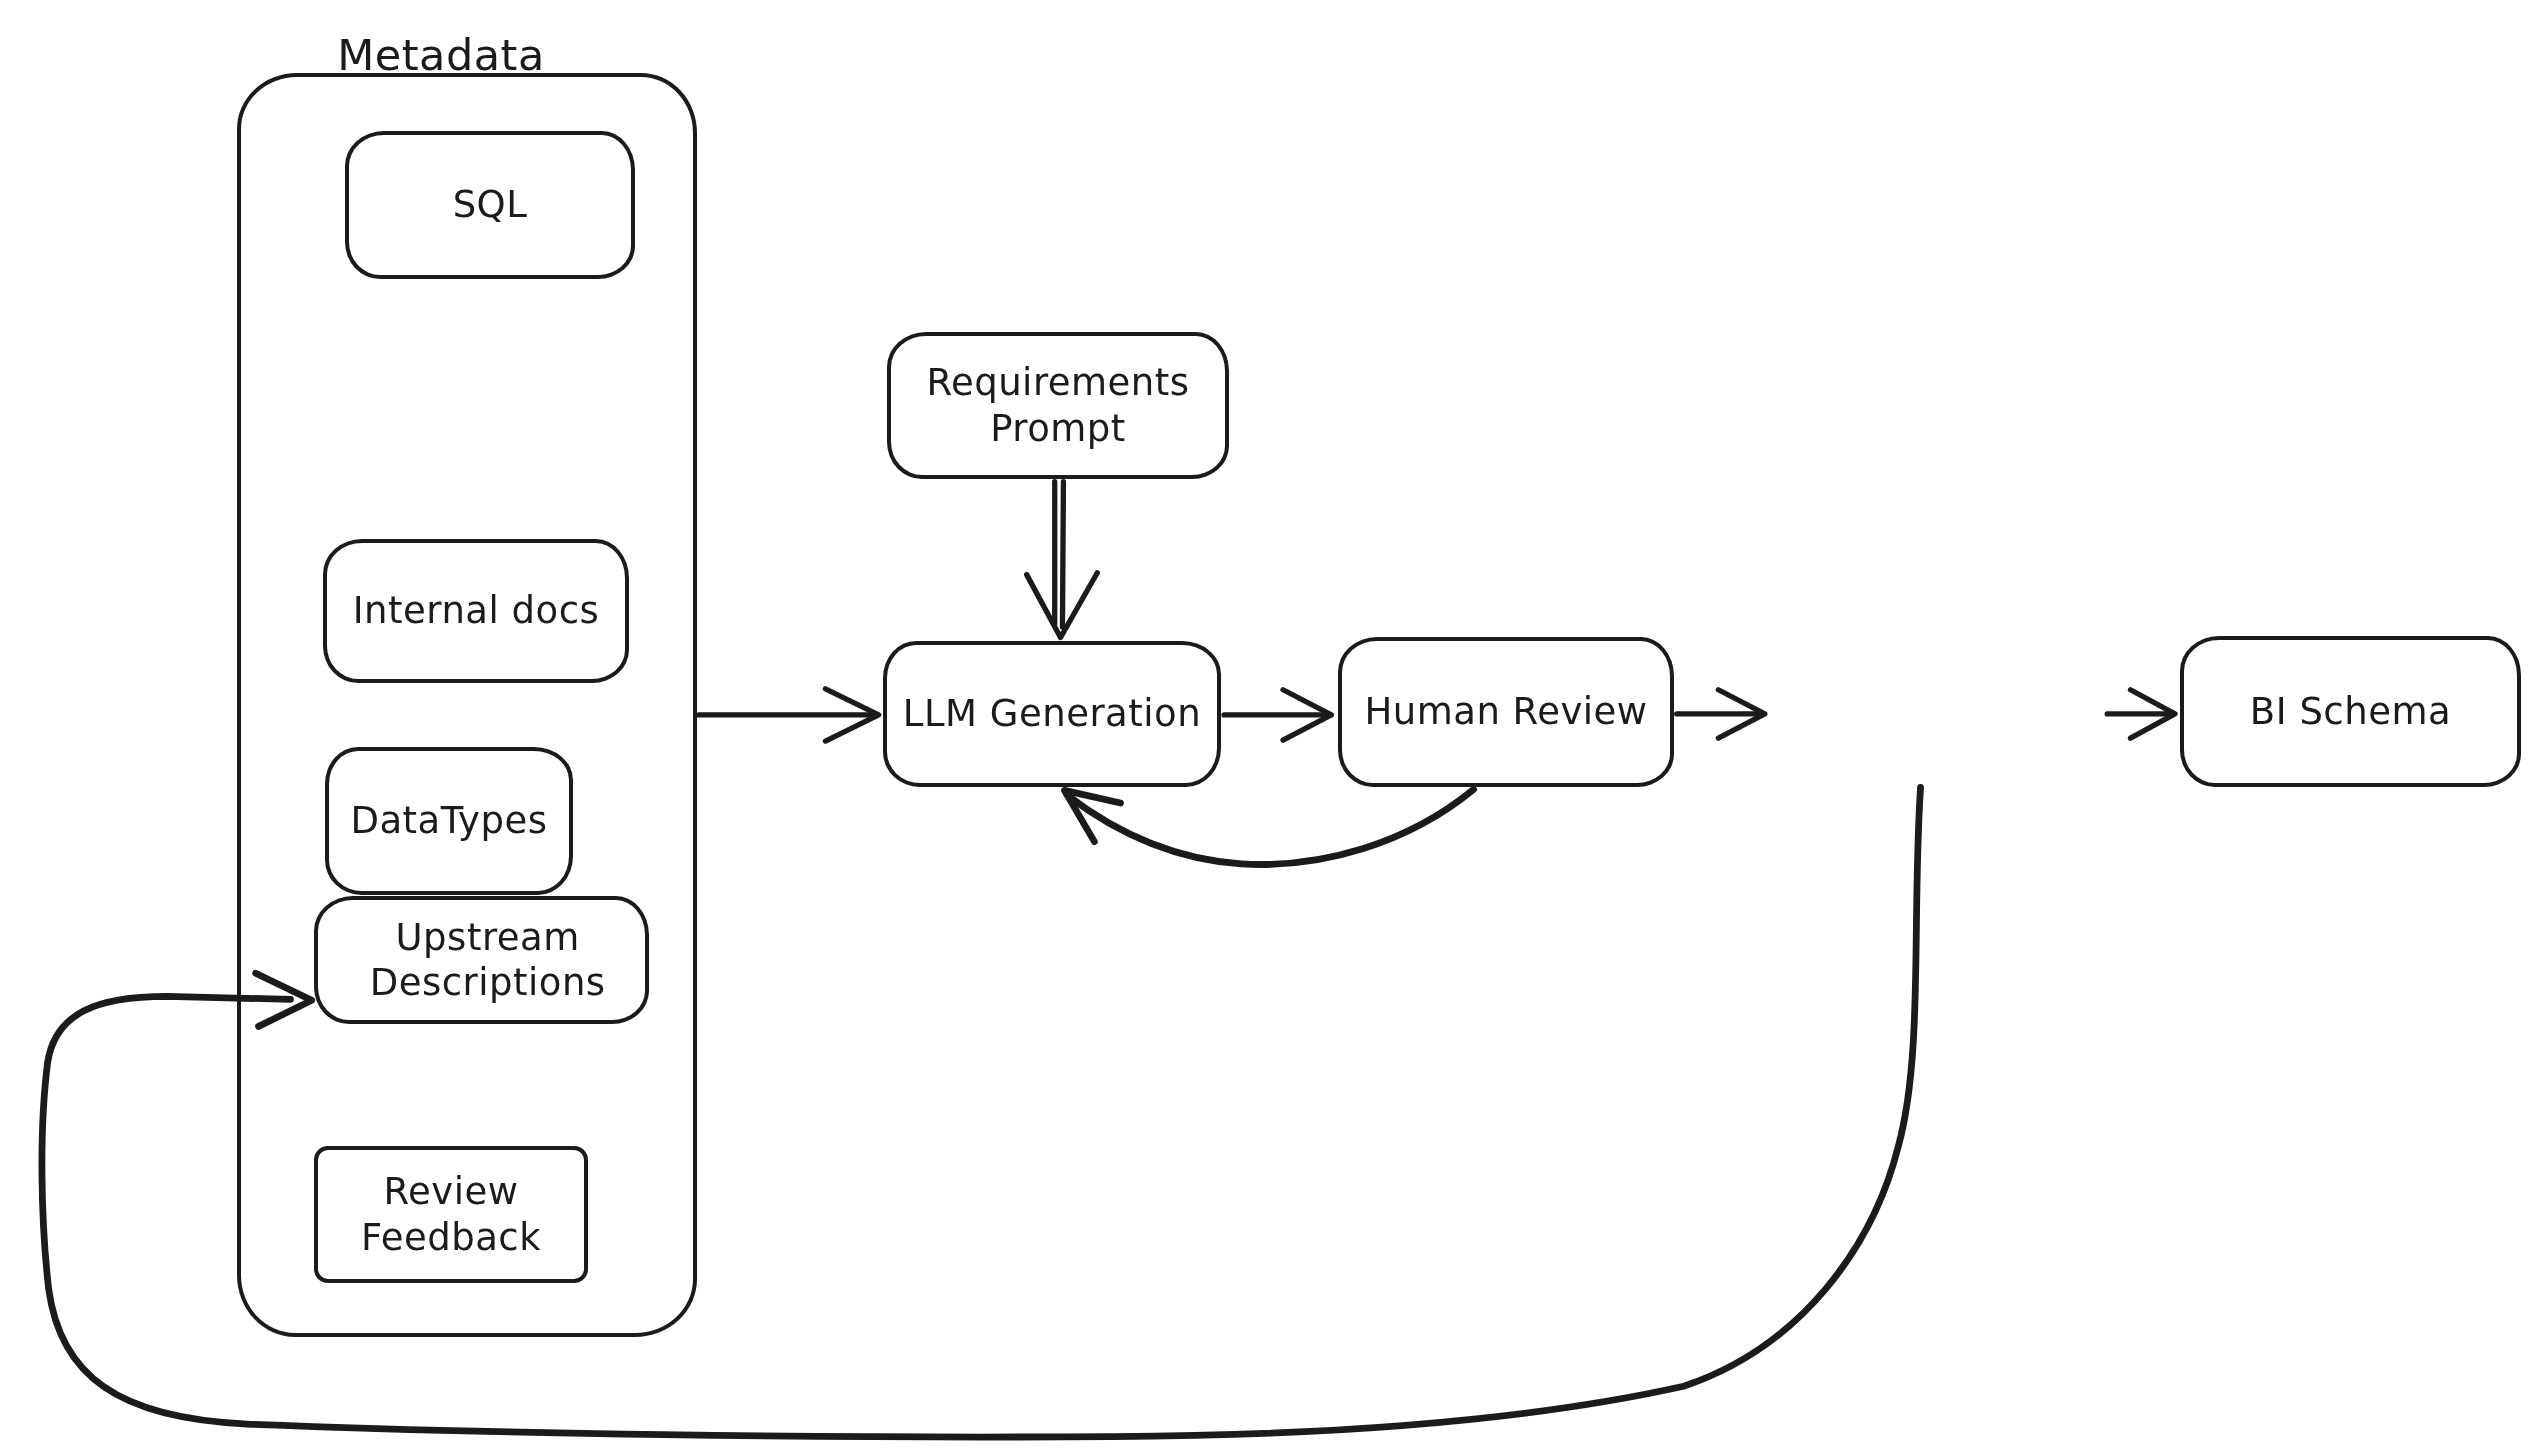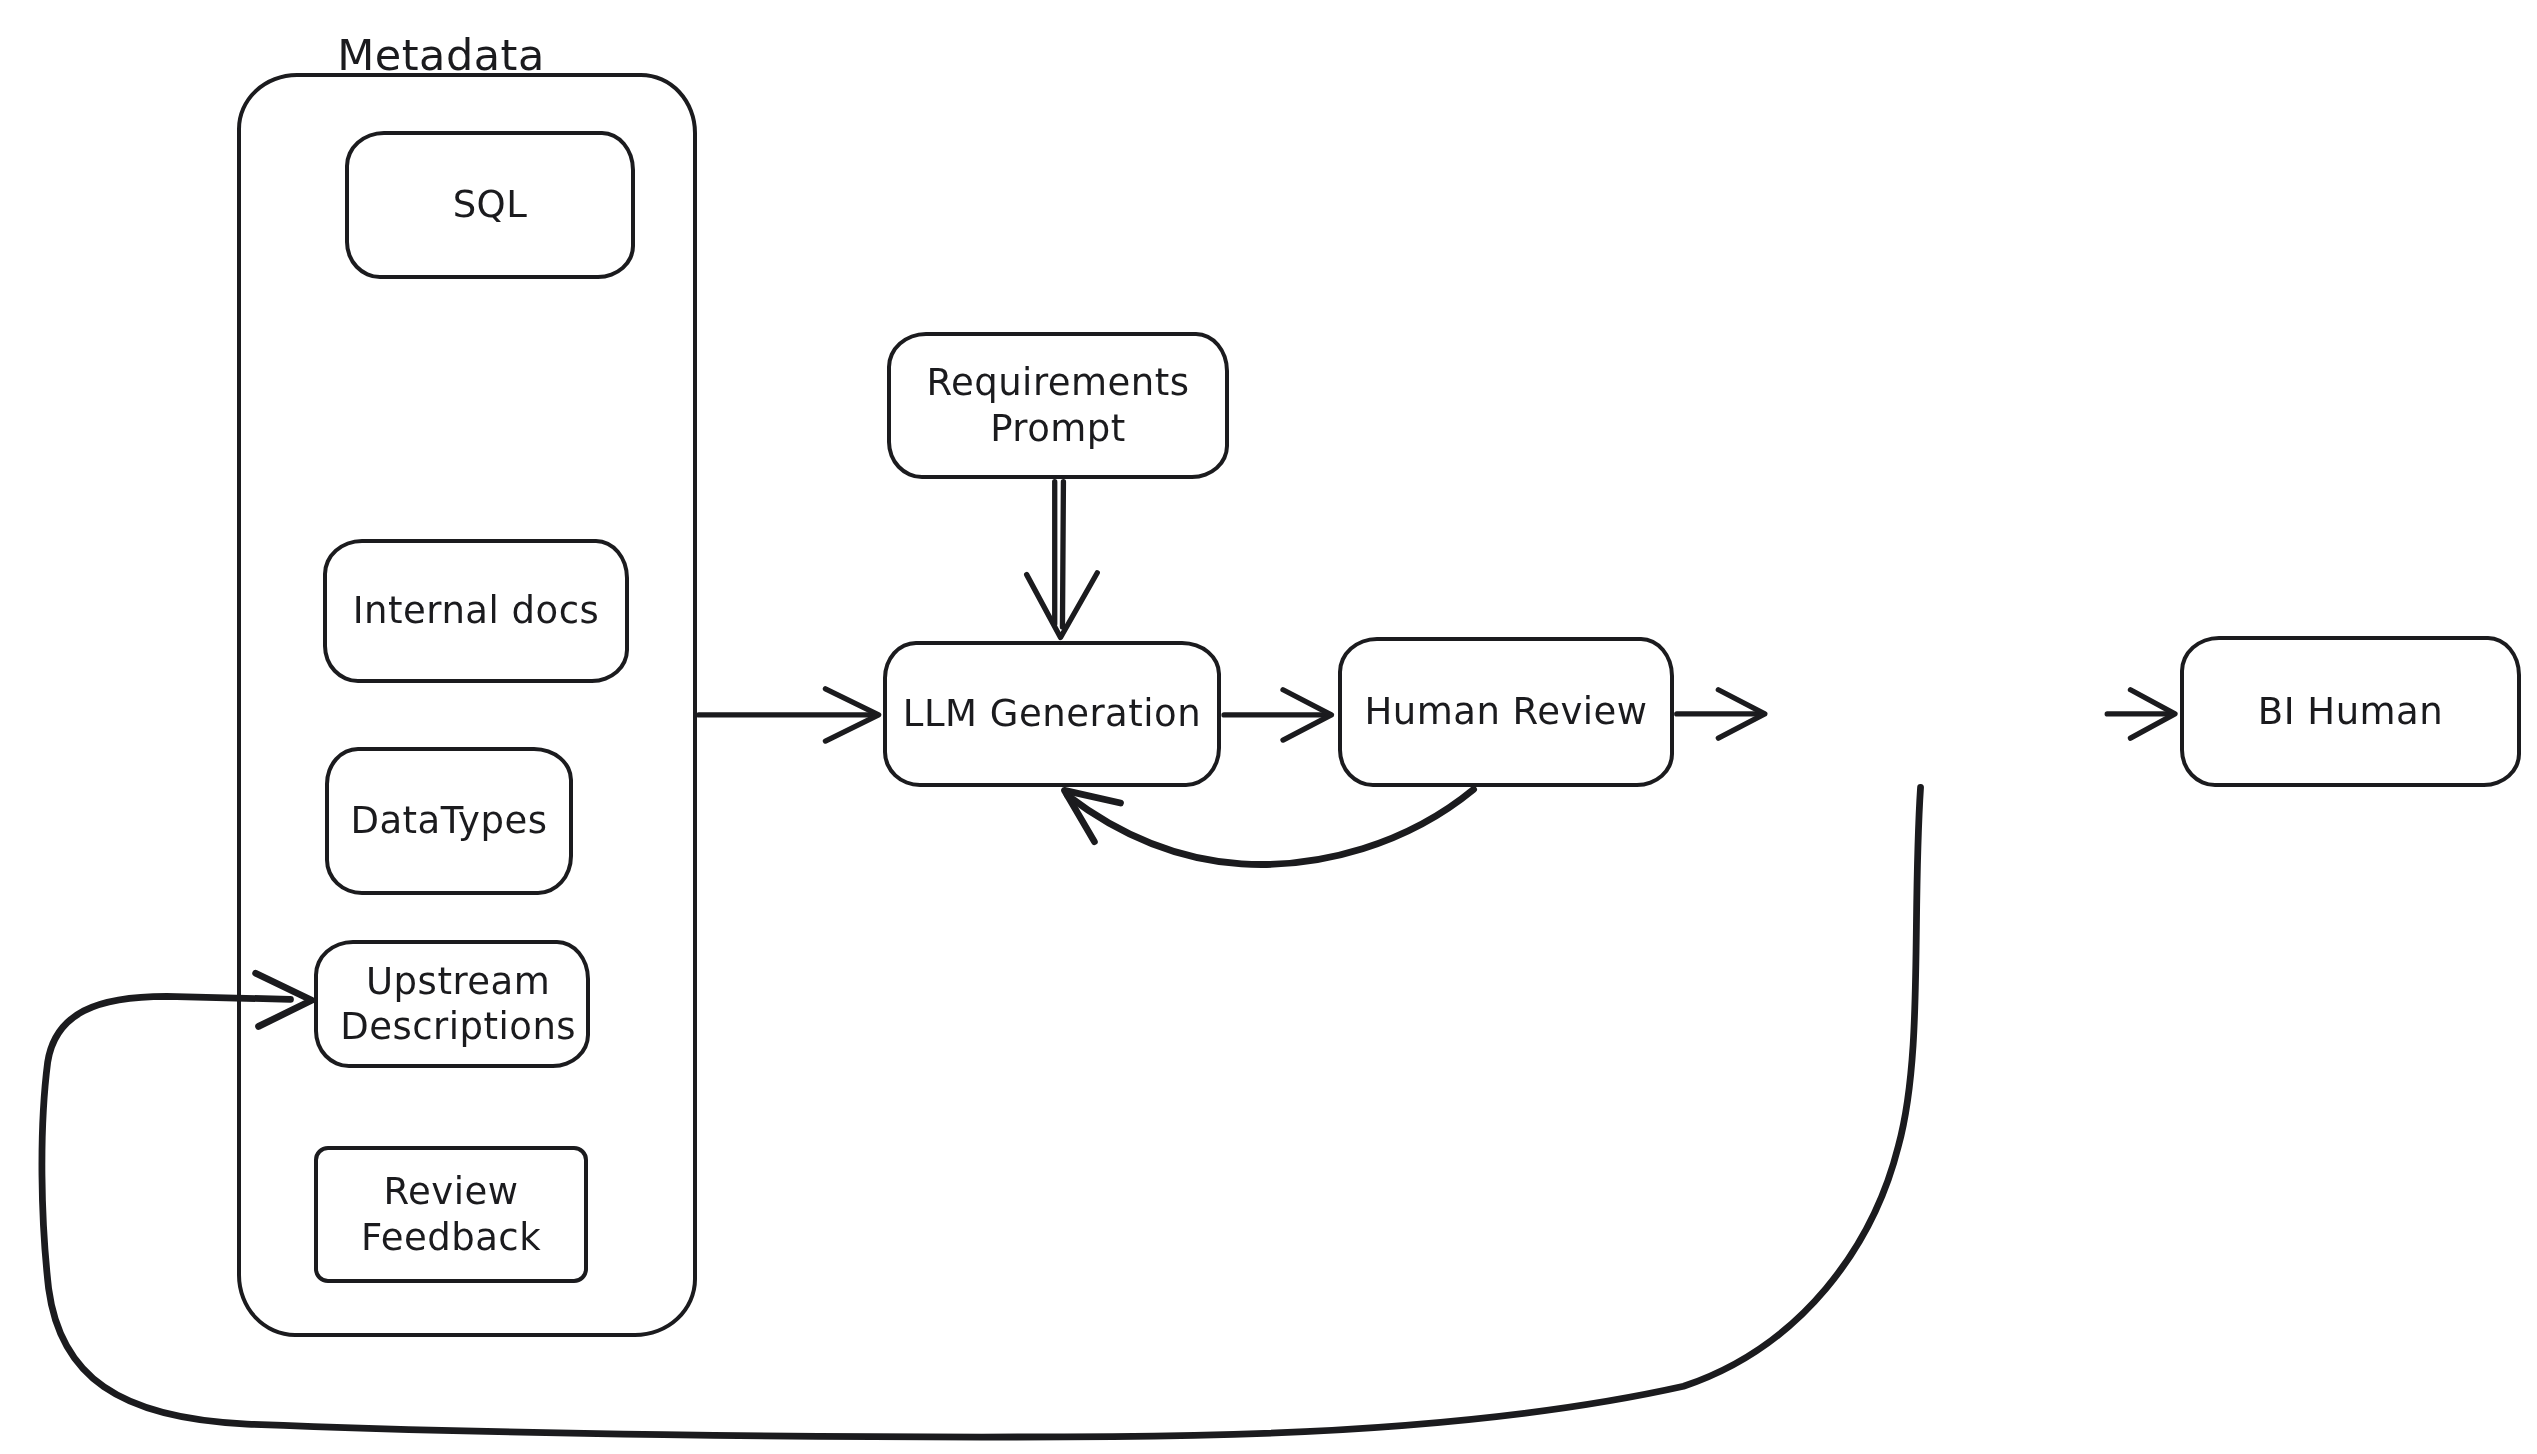--- a/index.html
+++ b/index.html
@@ -45,21 +45,21 @@
     z-index:2;
   }
   .r1{border-radius:39px 33px 37px 35px / 35px 39px 33px 37px;}
   .r2{border-radius:33px 39px 35px 37px / 37px 33px 39px 35px;}
   .one-line{white-space:nowrap;}
   
   .n-sql        {left:329px;top:131px;width:290px;height:148px;margin-left:16px;}
   .n-json       {left:326px;top:334px;width:291px;height:145px;}
   .n-internal   {left:323px;top:539px;width:306px;height:144px;}
   .n-datatypes  {left:325px;top:747px;width:248px;height:148px;align-items:center;}
-  .n-upstream   {left:314px;top:940px;width:276px;height:128px;padding-left:20px;}
+  .n-upstream   {left:314px;top:896px;width:335px;height:128px;padding-left:20px;}
   .n-review     {left:314px;top:1146px;width:274px;height:137px;border-radius:14px;}
   
   .n-reqprompt  {left:887px;top:332px;width:342px;height:147px;}
   .n-llm        {left:883px;top:641px;width:338px;height:146px;}
   .n-human      {left:1338px;top:637px;width:336px;height:150px;}
   .n-sync       {left:1770px;top:635px;width:335px;height:151px;}
   .n-bi         {left:2180px;top:636px;width:341px;height:151px;}
   svg.edges{
     position:absolute;left:0;top:0;z-index:3;
     pointer-events:none;
@@ -98,21 +98,21 @@
   <div class="node r1 n-reqprompt">
     <span>Requirements Prompt</span>
   </div>
   <div class="node r2 n-llm">
     <span class="one-line">LLM Generation</span>
   </div>
   <div class="node r1 n-human">
     <span class="one-line">Human Review</span>
   </div>
   <div class="node r1 n-bi">
-    <span class="one-line">BI Human</span>
+    <span class="one-line">BI Schema</span>
   </div>
 
   <svg class="edges" width="2538" height="1454" viewBox="0 0 2623 1503">
 
     <g>
       <path class="w5" d="M 722 739 L 903 739"></path>
       <path class="w5" d="M 853 712 L 908 739 L 853 766"></path>
     </g>
 
     <g>

